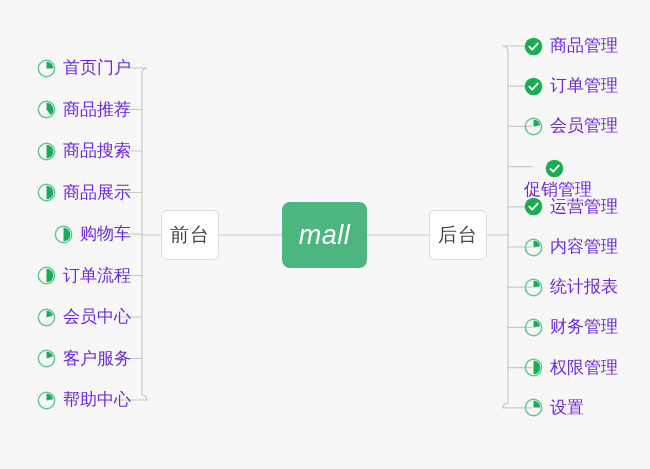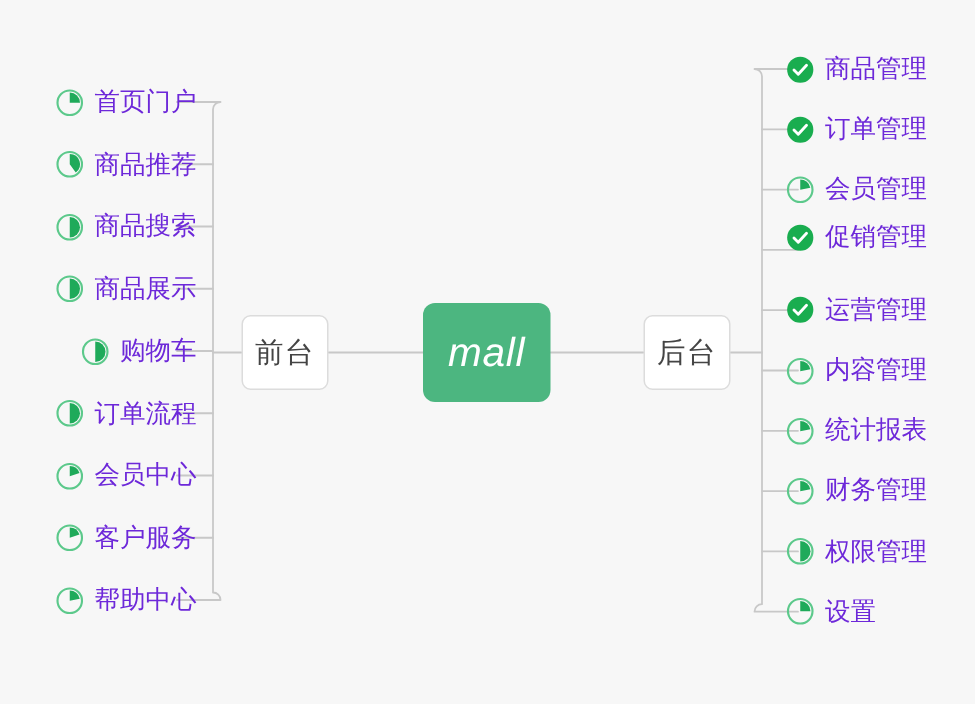--- a/index.html
+++ b/index.html
@@ -207,21 +207,21 @@
     </div>
     <div class="leaf leaf-right" style="top: 114.4px;">
       <span class="leaf-icon">
         <svg viewBox="0 0 20 20">
           <circle cx="10" cy="10" r="8.6" fill="none" stroke="#5cc98b" stroke-width="1.5"></circle>
           <path d="M10,10 L10,2.8 A7.2,7.2 0 0,1 17.07,8.65 Z" fill="#1faa5a"></path>
         </svg>
       </span>
       <span class="leaf-label">会员管理</span>
     </div>
-    <div class="leaf leaf-right" style="top: 146px;">
+    <div class="leaf leaf-right" style="top: 159px; flex-direction: column;">
       <span class="leaf-icon">
         <svg viewBox="0 0 20 20">
           <circle cx="10" cy="10" r="9.2" fill="#19ad4f"></circle>
           <path d="M5.6,10.2 L8.6,13.2 L14.4,6.9" fill="none" stroke="#ffffff" stroke-width="2" stroke-linecap="round" stroke-linejoin="round"></path>
         </svg>
       </span>
       <span class="leaf-label">促销管理</span>
     </div>
     <div class="leaf leaf-right" style="top: 235px;">
       <span class="leaf-icon">

